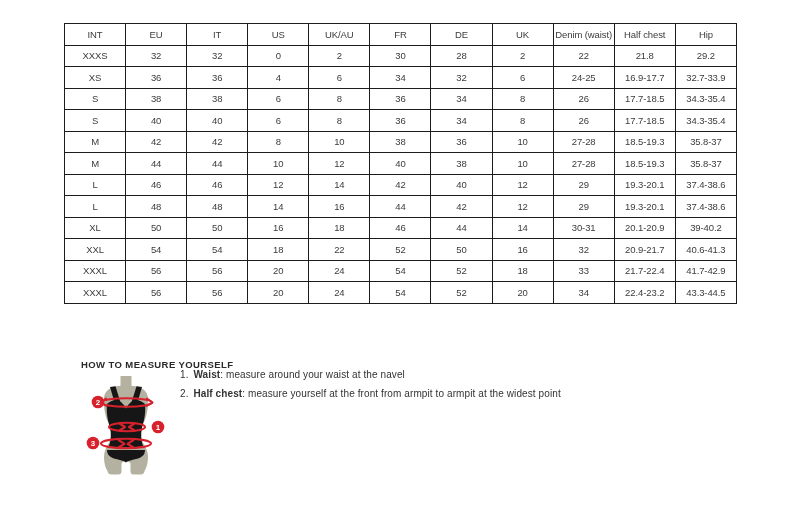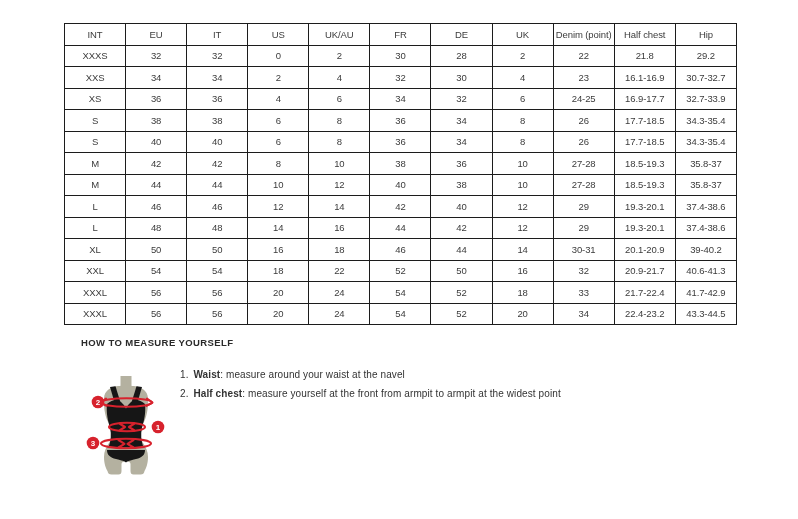--- a/index.html
+++ b/index.html
@@ -12,21 +12,21 @@
     position:absolute; left:64px; top:23px; width:673px;
     border-collapse:collapse; table-layout:fixed;
   }
   .size-table th, .size-table td {
     border:1px solid #1c1c1c; text-align:center; vertical-align:middle;
     font-size:9.5px; font-weight:400; color:#3b3b3b; padding:0;
     height:20.5px; letter-spacing:-0.1px; white-space:nowrap; overflow:hidden;
   }
   
   .measure-heading {
-    position:absolute; left:65px; top:337px;
+    position:absolute; left:65px; top:359px;
     font-size:9.5px; font-weight:700; color:#2a2a2a; letter-spacing:0.4px;padding-left:16px;
   }
   .instructions { position:absolute; left:180px; top:369px; }
   .instruction {
     font-size:10px; color:#333333; margin:0 0 8px 0; line-height:11px;
     letter-spacing:0.1px;
   }
   .instruction .num { margin-right:2px; }
   .instruction .term { font-weight:700; }
   .figure-svg { position:absolute; left:80px; top:371px; }
@@ -40,51 +40,38 @@
     <thead>
       <tr>
           <th>INT</th>
           <th>EU</th>
           <th>IT</th>
           <th>US</th>
           <th>UK/AU</th>
           <th>FR</th>
           <th>DE</th>
           <th>UK</th>
-          <th>Denim (point)</th>
+          <th>Denim (waist)</th>
           <th>Half chest</th>
           <th>Hip</th>
         </tr>
     </thead>
     <tbody>
         <tr>
           <td>XXXS</td>
           <td>32</td>
           <td>32</td>
           <td>0</td>
           <td>2</td>
           <td>30</td>
           <td>28</td>
           <td>2</td>
           <td>22</td>
           <td>21.8</td>
           <td>29.2</td>
-        </tr>
-        <tr>
-          <td>XXS</td>
-          <td>34</td>
-          <td>34</td>
-          <td>2</td>
-          <td>4</td>
-          <td>32</td>
-          <td>30</td>
-          <td>4</td>
-          <td>23</td>
-          <td>16.1-16.9</td>
-          <td>30.7-32.7</td>
         </tr>
         <tr>
           <td>XS</td>
           <td>36</td>
           <td>36</td>
           <td>4</td>
           <td>6</td>
           <td>34</td>
           <td>32</td>
           <td>6</td>

